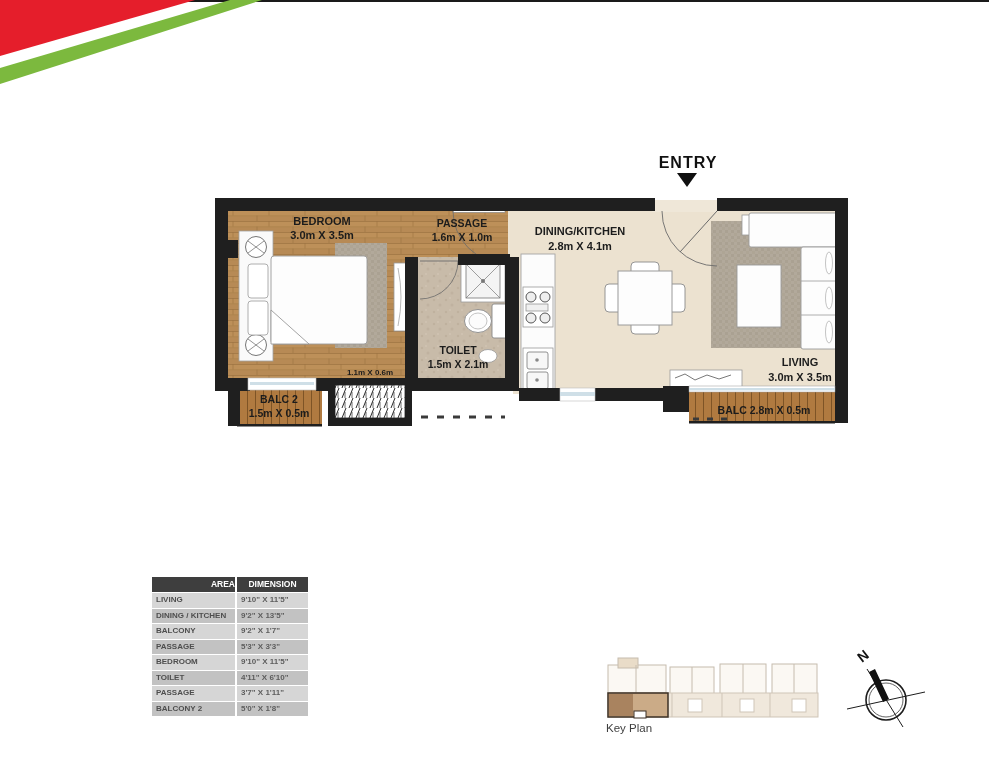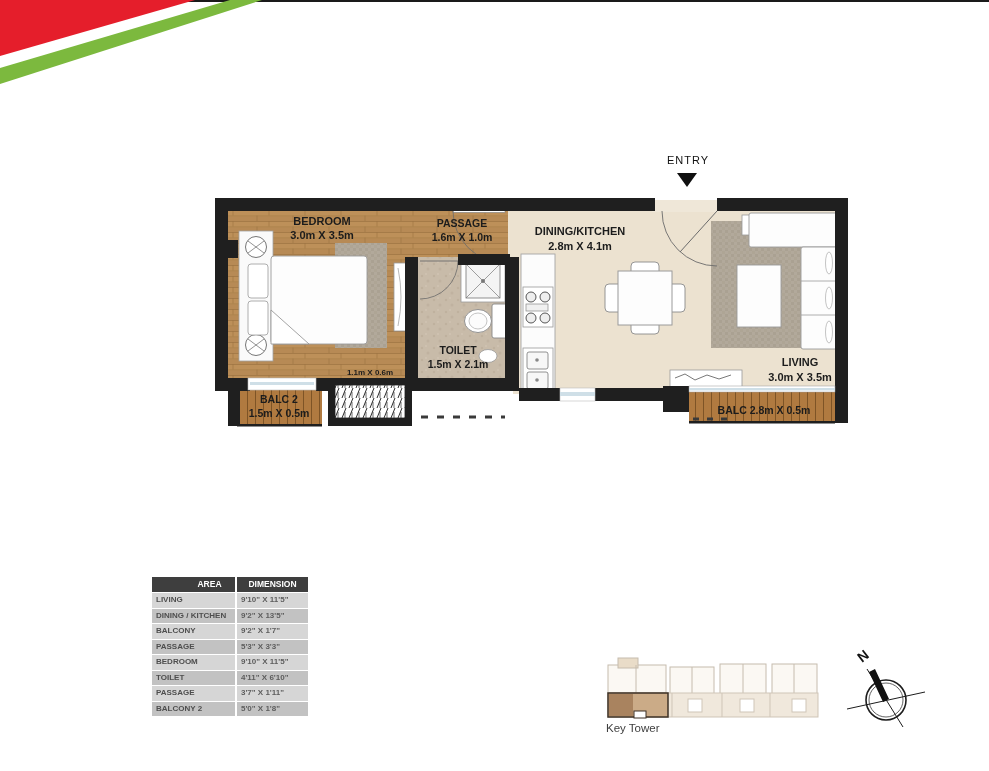--- a/index.html
+++ b/index.html
@@ -9,33 +9,33 @@
   }
   .topline{position:absolute;left:0;top:0;width:989px;height:2px;background:#1a1a1a;}
   .deco{position:absolute;left:0;top:0;}
   .title-block{
     position:absolute;left:180px;top:22px;width:660px;text-align:center;
     font-family:"Liberation Serif","DejaVu Serif",serif;font-weight:bold;
     color:#0d0d0d;font-size:40px;line-height:55px;
   }
   .entry-label{
     position:absolute;left:648px;top:154px;width:80px;text-align:center;
-    font-size:11px;font-weight:normal;letter-spacing:1px;color:#111;
+    font-size:16px;font-weight:bold;letter-spacing:1px;color:#111;
   }
   .entry-arrow{
     position:absolute;left:677px;top:173px;width:0;height:0;
     border-left:10px solid transparent;border-right:10px solid transparent;
     border-top:14px solid #101010;
   }
   .plan-svg{position:absolute;left:215px;top:188px;}
   .plan-label{font-family:"Liberation Sans",sans-serif;font-weight:600;fill:#1c1c1c;}
   .area-table{position:absolute;left:152px;top:577px;width:156px;}
   .at-header{display:flex;background:#3e3e3e;color:#ffffff;font-size:8.5px;
     font-weight:bold;height:15px;line-height:15px;}
-  .at-h1{width:85px;text-align:center;border-right:2px solid #ffffff;box-sizing:border-box;padding-left:32px;}
+  .at-h1{width:85px;text-align:right;border-right:2px solid #ffffff;box-sizing:border-box;padding-left:32px;}
   .at-h2{flex:1;text-align:center;border-radius:7px;}
   .at-row{display:flex;height:14.5px;line-height:14.5px;font-size:8px;font-weight:bold;
     color:#4e4e4e;margin-top:1px;}
   .at-row.odd{background:#d6d6d6;}
   .at-row.even{background:#c2c2c2;}
   .at-c1{width:85px;padding-left:4px;border-right:2px solid #ffffff;box-sizing:border-box;}
   .at-c2{flex:1;padding-left:4px;color:#5d5d5d;}
   .keyplan-svg{position:absolute;left:600px;top:653px;}
   .keyplan-label{position:absolute;left:606px;top:722px;font-size:11.5px;color:#3f3f3f;}
   .compass-svg{position:absolute;left:845px;top:643px;}
@@ -263,21 +263,21 @@
     <line x1="122" y1="40" x2="122" y2="64"></line>
     <line x1="170" y1="40" x2="170" y2="64"></line>
     <rect x="88" y="46" width="14" height="13" fill="#ffffff"></rect>
     <rect x="140" y="46" width="14" height="13" fill="#ffffff"></rect>
     <rect x="192" y="46" width="14" height="13" fill="#ffffff"></rect>
   </g>
   <rect x="8" y="40" width="60" height="24" stroke="#3c3126" stroke-width="1.5" fill="#cbab87"></rect>
   <rect x="9" y="41" width="24" height="22" fill="#a9835f"></rect>
   <rect x="34" y="58" width="12" height="7" fill="#ffffff" stroke="#3c3126" stroke-width="1"></rect>
 </svg>
-<div class="keyplan-label">Key Tower</div>
+<div class="keyplan-label">Key Plan</div>
 
 <svg class="compass-svg" width="85" height="90" viewBox="0 0 85 90">
   <circle cx="41" cy="57" r="20" fill="none" stroke="#1c1c1c" stroke-width="1.6"></circle>
   <circle cx="41" cy="57" r="17" fill="none" stroke="#1c1c1c" stroke-width="0.7"></circle>
   <line x1="2" y1="66" x2="80" y2="49" stroke="#1c1c1c" stroke-width="1"></line>
   <line x1="22" y1="26" x2="58" y2="84" stroke="#1c1c1c" stroke-width="1"></line>
   <polygon points="24,29 30,26 44,56 38,59" fill="#111111"></polygon>
   <text x="17" y="20" font-size="14" font-weight="bold" fill="#111" transform="rotate(-38 17 20)">N</text>
 </svg>
 

